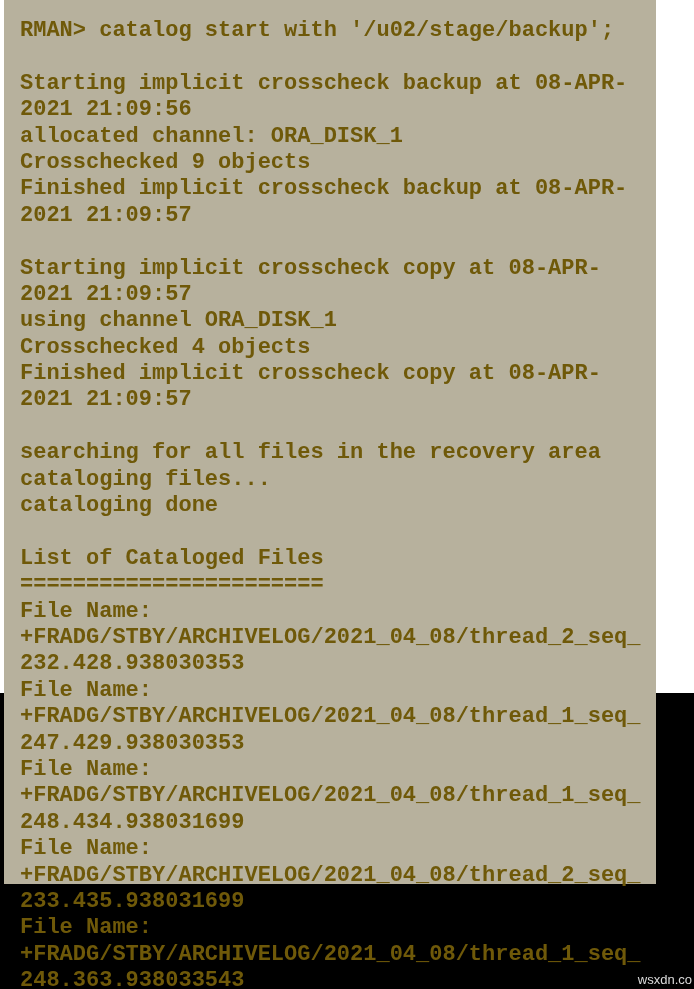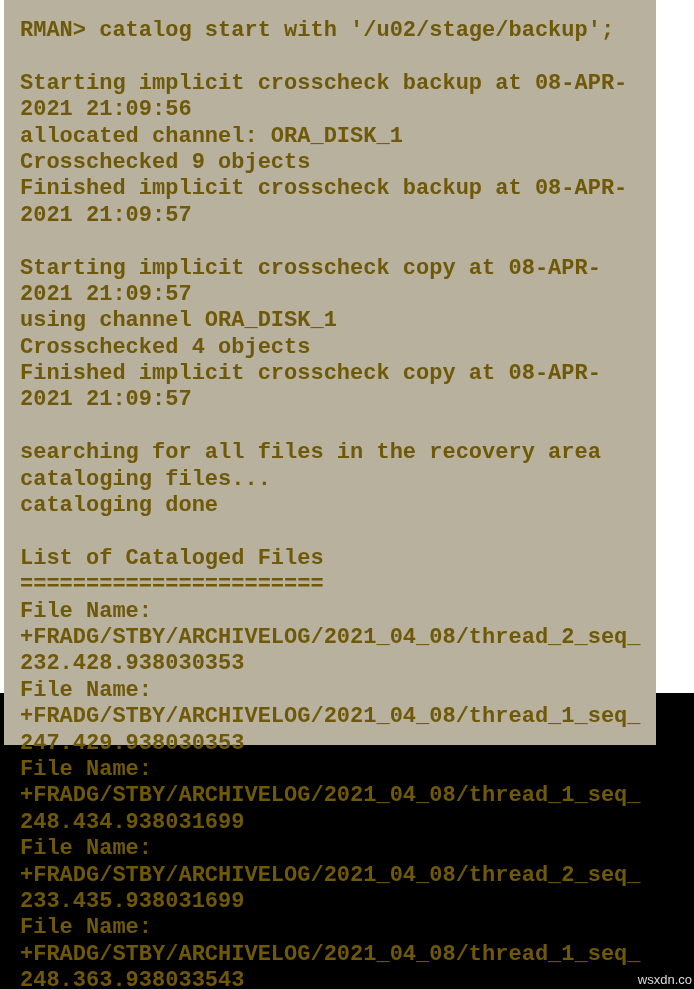--- a/index.html
+++ b/index.html
@@ -25,21 +25,21 @@
       left: 0;
       width: 694px;
       height: 296px;
       background: #000000;
     }
     .terminal-panel {
       position: absolute;
       top: 0;
       left: 4px;
       width: 652px;
-      height: 745px;
+      height: 884px;
       background: #b7b19d;
       padding: 18px 4px 18px 16px;
       font-size: 22px;
       font-weight: bold;
       color: #6f5909;
       line-height: 1.2;
       word-wrap: break-word;
       overflow-wrap: break-word;
       white-space: pre-wrap;
     }

